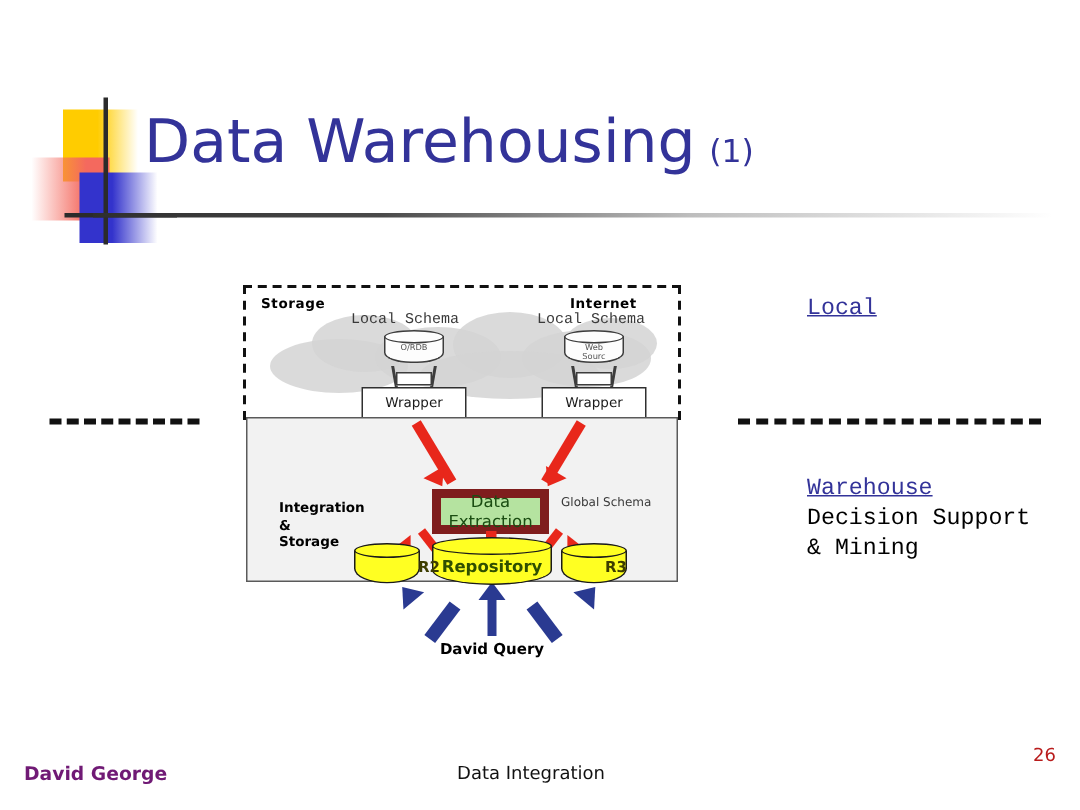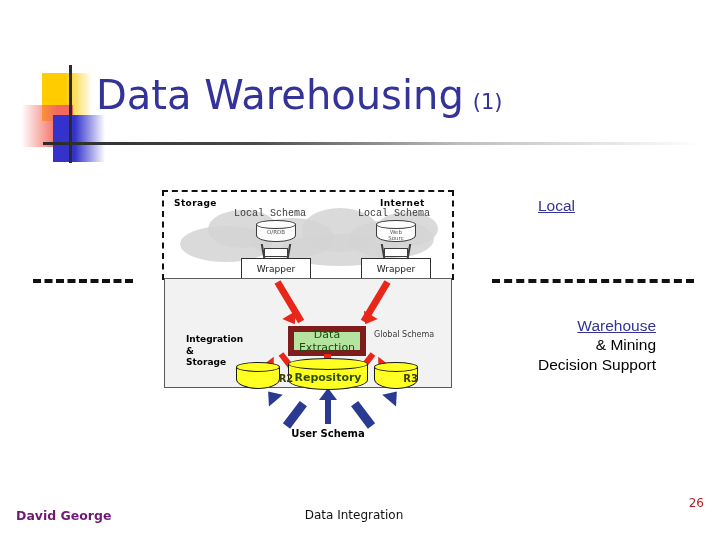--- a/index.html
+++ b/index.html
@@ -56,21 +56,21 @@
     position: absolute; left: 62px; top: 142px; width: 640px; height: 3px;
     background: linear-gradient(to right, #2e2e2e 0%, #4a4a4a 30%, #bdbdbd 62%, rgba(255,255,255,0) 100%);
   }
 
   
   .sep-dash { position: absolute; height: 0; border-top: 4px dashed #111111; }
   #dash-left  { left: 33px;  top: 279px; width: 100px; }
   #dash-right { left: 492px; top: 279px; width: 202px; }
 
   
-  .side-block { position: absolute; font-family: Liberation Sans, sans-serif; text-align: right; }
+  .side-block { position: absolute; font-family: Liberation Mono, monospace; }
   #label-local { left: 538px; top: 196px; }
   #label-wh    { left: 538px; top: 316px; }
   .side-head {
     font-size: 15.5px; color: #333399; text-decoration: underline; line-height: 19px;
   }
   .side-body {
     font-size: 15.5px; color: #000000; line-height: 20px;
   }
 
   
@@ -279,22 +279,22 @@
   <div id="title-rule"></div>
 
   <div class="sep-dash" id="dash-left"></div>
   <div class="sep-dash" id="dash-right"></div>
 
   <div class="side-block" id="label-local">
     <div class="side-head">Local</div>
   </div>
   <div class="side-block" id="label-wh">
     <div class="side-head">Warehouse</div>
+    <div class="side-body">Decision Support</div>
     <div class="side-body">&amp; Mining</div>
-    <div class="side-body">Decision Support</div>
   </div>
 
   <div id="diagram">
 
     <div id="src-zone"></div>
 
     <div class="cloud" id="cl1"></div>
     <div class="cloud" id="cl2"></div>
     <div class="cloud" id="cl3"></div>
     <div class="cloud" id="cl4"></div>
@@ -376,20 +376,20 @@
       <div class="ylab">R3</div>
     </div>
 
     <div class="blue-line" id="bl-left"></div>
     <div class="blue-head" id="bh-left"></div>
     <div class="blue-line" id="bl-center"></div>
     <div class="blue-head" id="bh-center"></div>
     <div class="blue-line" id="bl-right"></div>
     <div class="blue-head" id="bh-right"></div>
 
-    <div id="user-query">User Schema</div>
+    <div id="user-query">David Query</div>
   </div>
 
   <div id="footer-name">David George</div>
   <div id="footer-center">Data Integration</div>
   <div id="footer-page">26</div>
 
 </div>
 
 </body></html>

